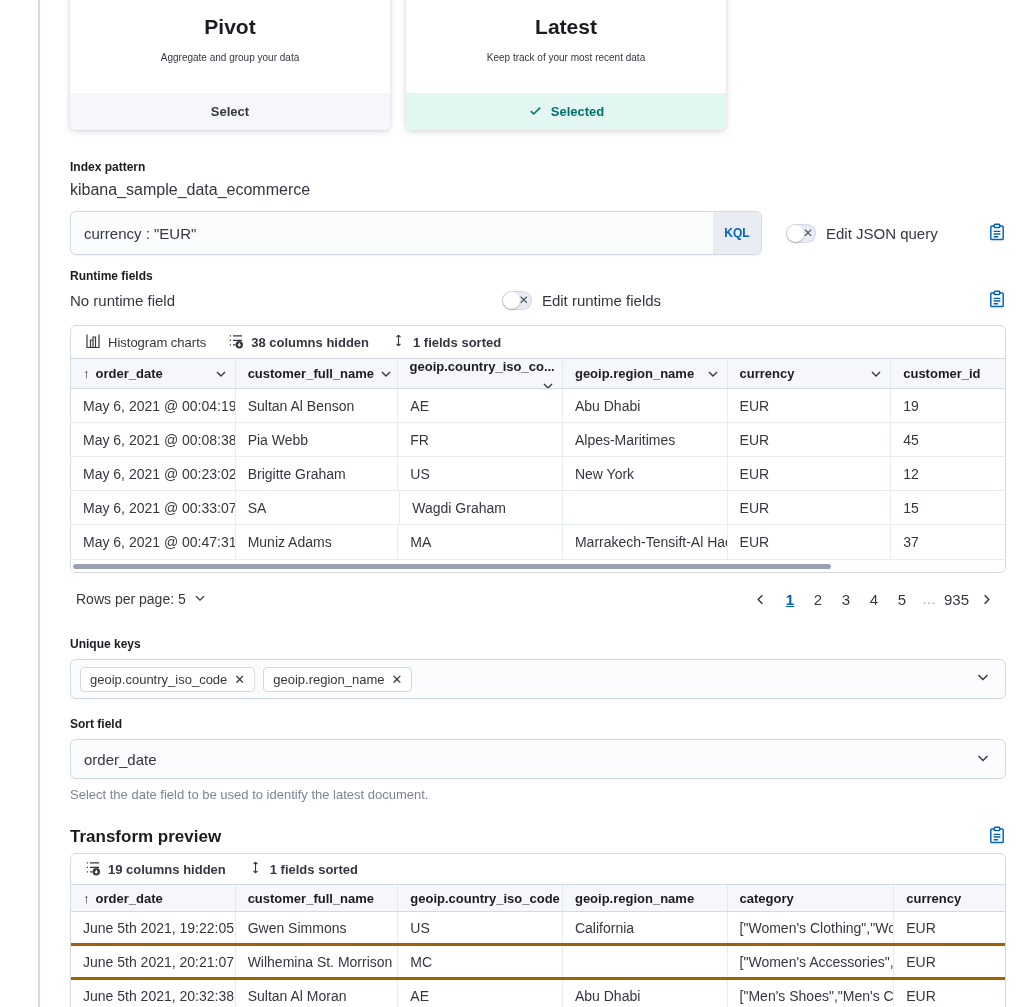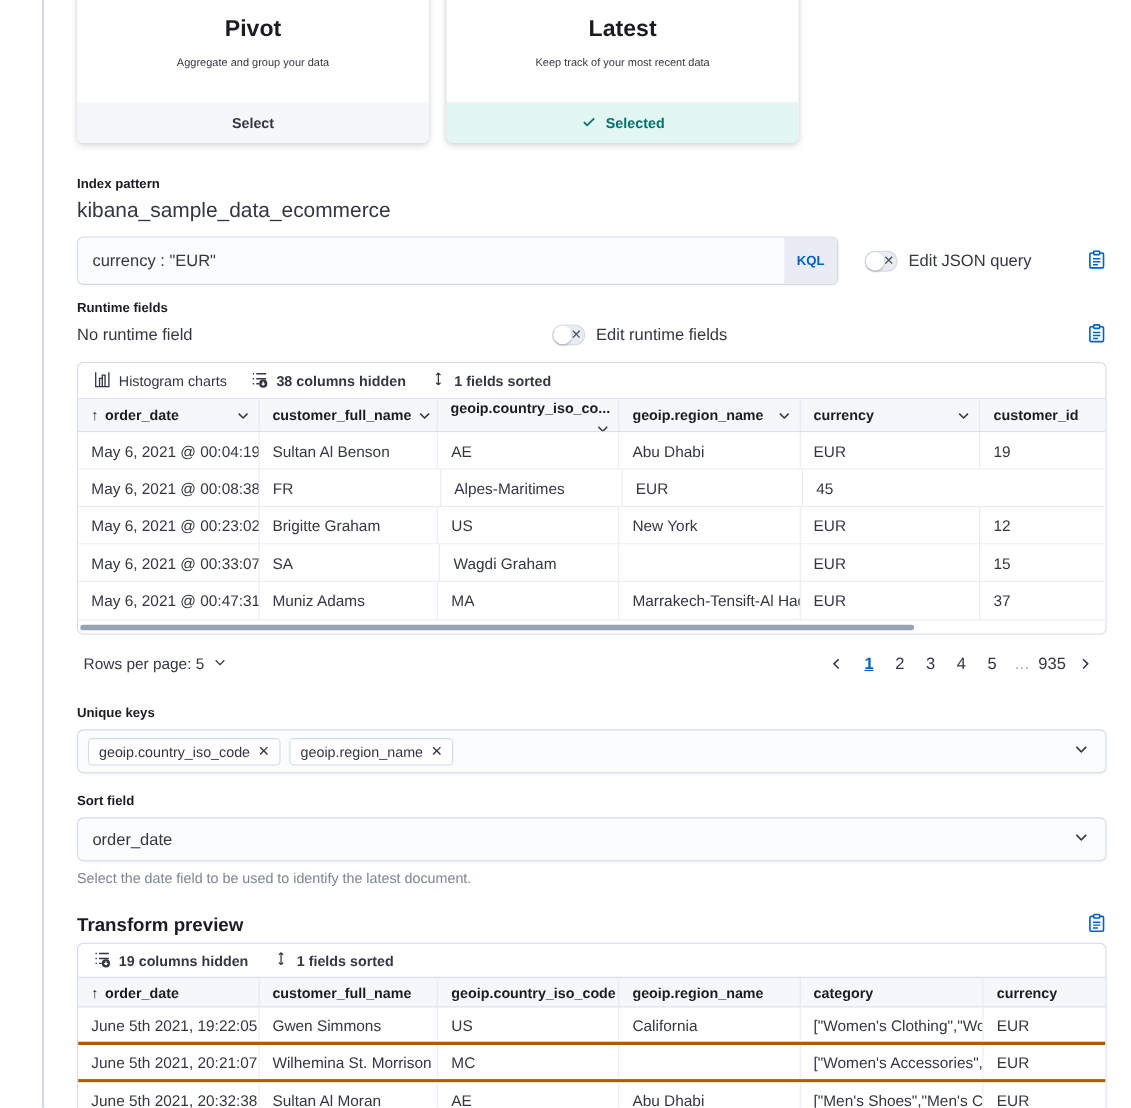--- a/index.html
+++ b/index.html
@@ -14,21 +14,21 @@
     box-shadow:0 2px 6px rgba(50,60,80,.18), 0 0 3px rgba(50,60,80,.08);
     display:flex; flex-direction:column; overflow:hidden; }
   .card-title { font-size:21px; font-weight:700; color:#1a1c21; text-align:center; margin-top:37px; }
   .card-desc { font-size:10px; text-align:center; margin-top:13px; color:#343741; }
   .card-footer { margin-top:auto; height:37px; display:flex; align-items:center; justify-content:center;
     gap:8px; font-size:13px; font-weight:700; }
   .footer-select { background:#f5f7fa; color:#343741; }
   .footer-selected { background:#e2f7f1; color:#00726b; }
 
   .form-label { font-size:12px; font-weight:700; color:#1a1c21; }
-  .value-line { font-size:19px; margin-top:7px; }
+  .value-line { font-size:16px; margin-top:7px; }
 
   
   .query-row { display:flex; align-items:center; margin-top:12px; }
   .query-bar { width:692px; height:44px; background:#fbfcfd; border:1px solid #d3dae6; border-radius:6px;
     display:flex; overflow:hidden; box-shadow:0 1px 2px rgba(100,110,130,.08); }
   .query-text { flex:1; display:flex; align-items:center; padding-left:13px; font-size:15px; }
   .kql-badge { width:48px; background:#e9edf3; color:#0061c4; font-weight:700; font-size:12px;
     display:flex; align-items:center; justify-content:center; }
   .switch { position:relative; width:30px; height:19px; border-radius:10px; background:#e9edf3;
     margin-left:24px; flex:0 0 auto; box-shadow:inset 0 0 0 1px #d3dae6; }
@@ -228,20 +228,21 @@
         <div class="grid-row">
           <div class="grid-cell" style="width: 165px;">May 6, 2021 @ 00:04:19...</div>
           <div class="grid-cell" style="width: 163px;">Sultan Al Benson</div>
           <div class="grid-cell" style="width: 165px;">AE</div>
           <div class="grid-cell" style="width: 165px;">Abu Dhabi</div>
           <div class="grid-cell" style="width: 164px;">EUR</div>
           <div class="grid-cell" style="width: 114px;">19</div>
         </div>
         <div class="grid-row">
           <div class="grid-cell" style="width: 165px;">May 6, 2021 @ 00:08:38...</div>
+          <div class="grid-cell" style="width: 163px;">Pia Webb</div>
           <div class="grid-cell" style="width: 165px;">FR</div>
           <div class="grid-cell" style="width: 165px;">Alpes-Maritimes</div>
           <div class="grid-cell" style="width: 164px;">EUR</div>
           <div class="grid-cell" style="width: 114px;">45</div>
         </div>
         <div class="grid-row">
           <div class="grid-cell" style="width: 165px;">May 6, 2021 @ 00:23:02...</div>
           <div class="grid-cell" style="width: 163px;">Brigitte Graham</div>
           <div class="grid-cell" style="width: 165px;">US</div>
           <div class="grid-cell" style="width: 165px;">New York</div>

